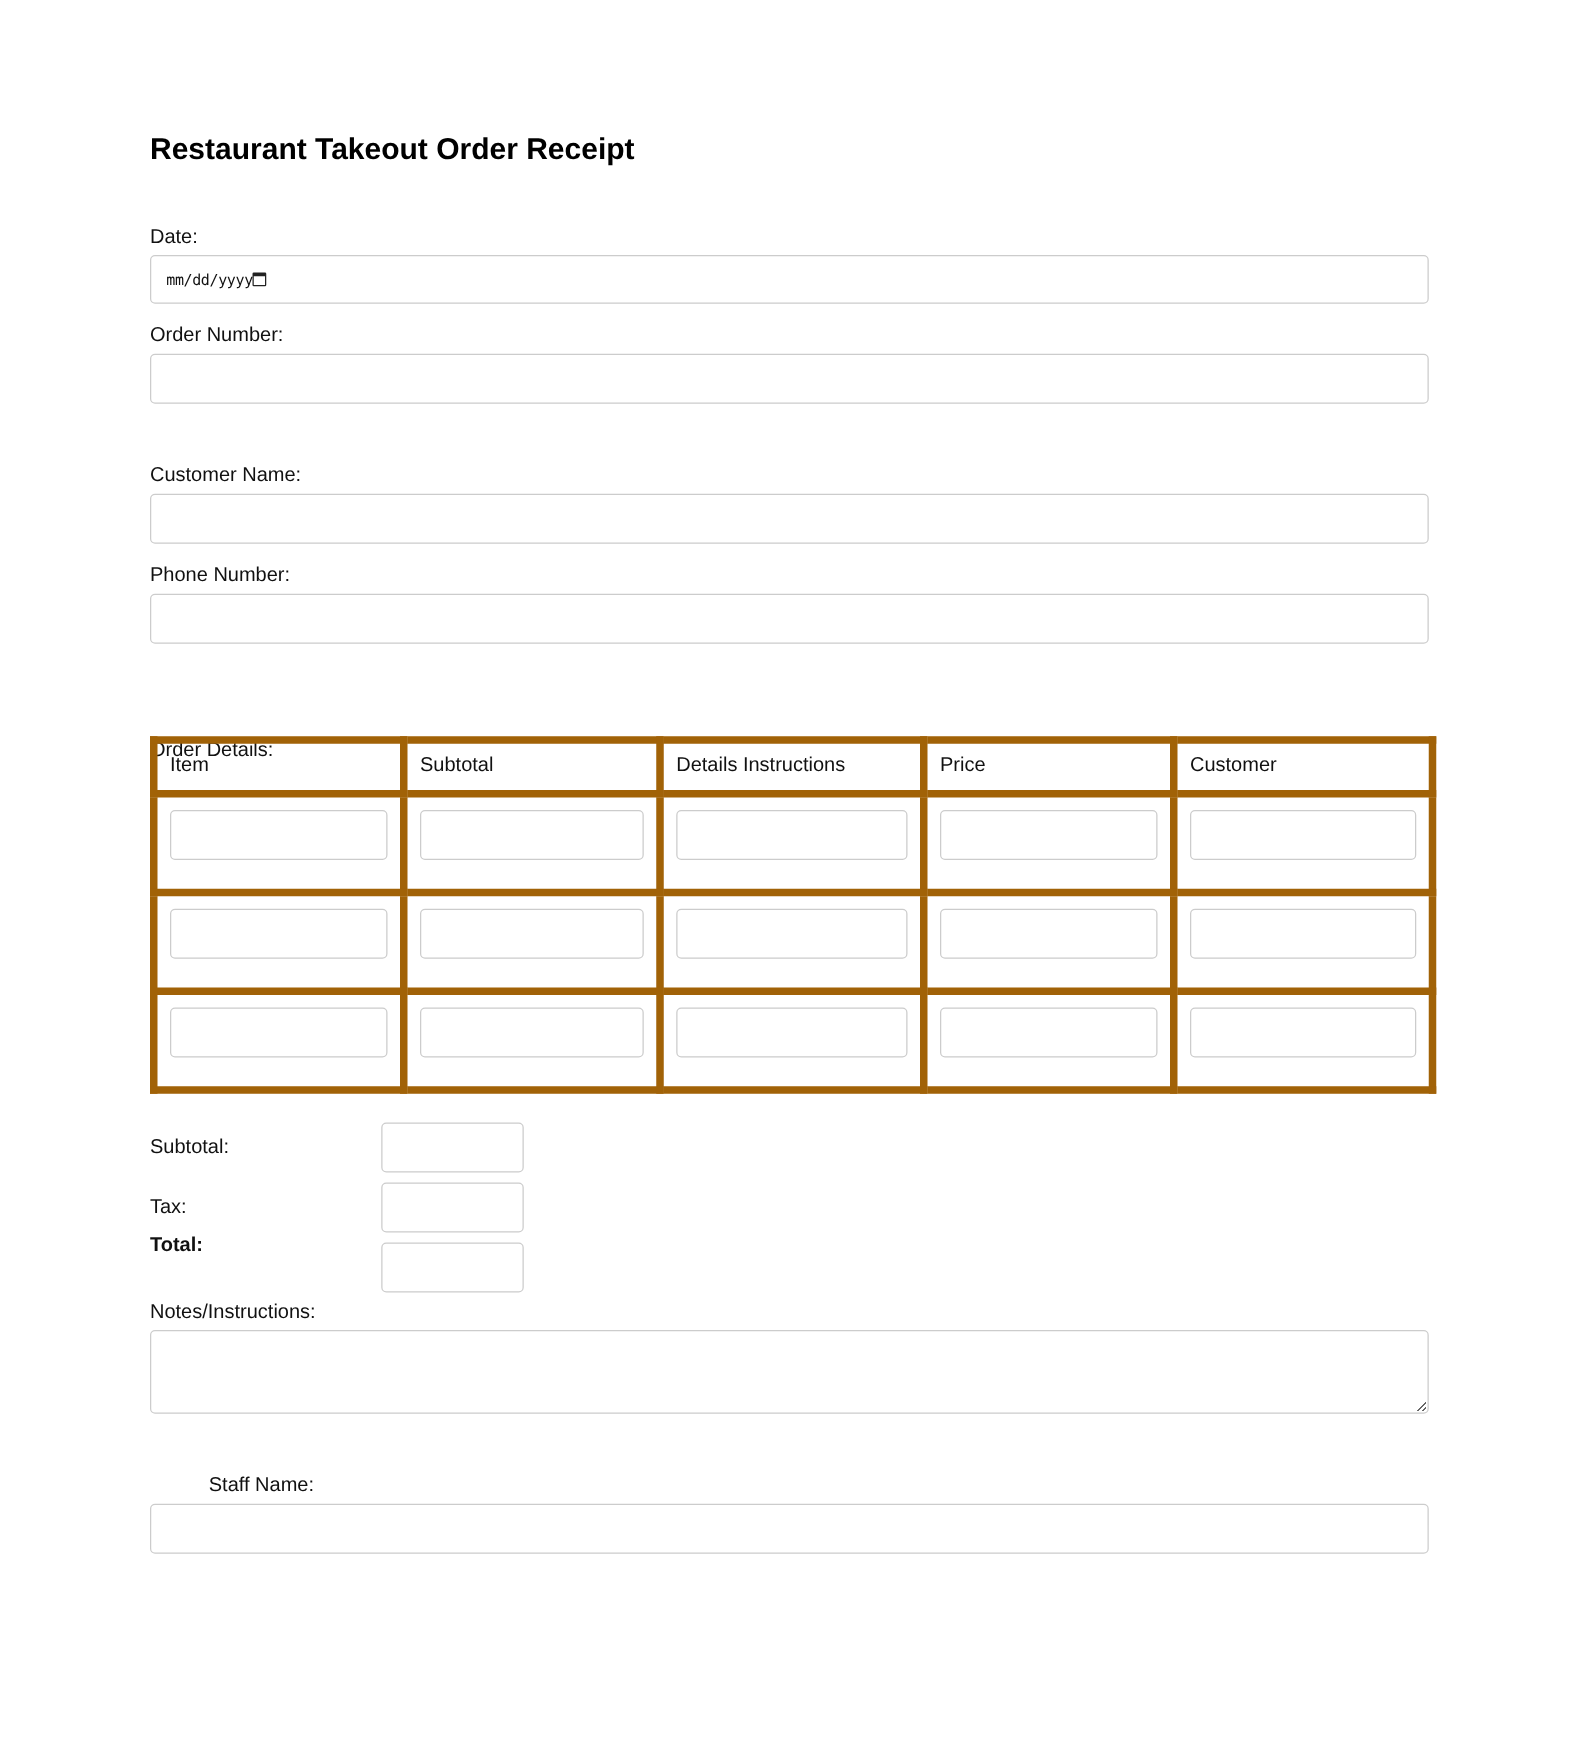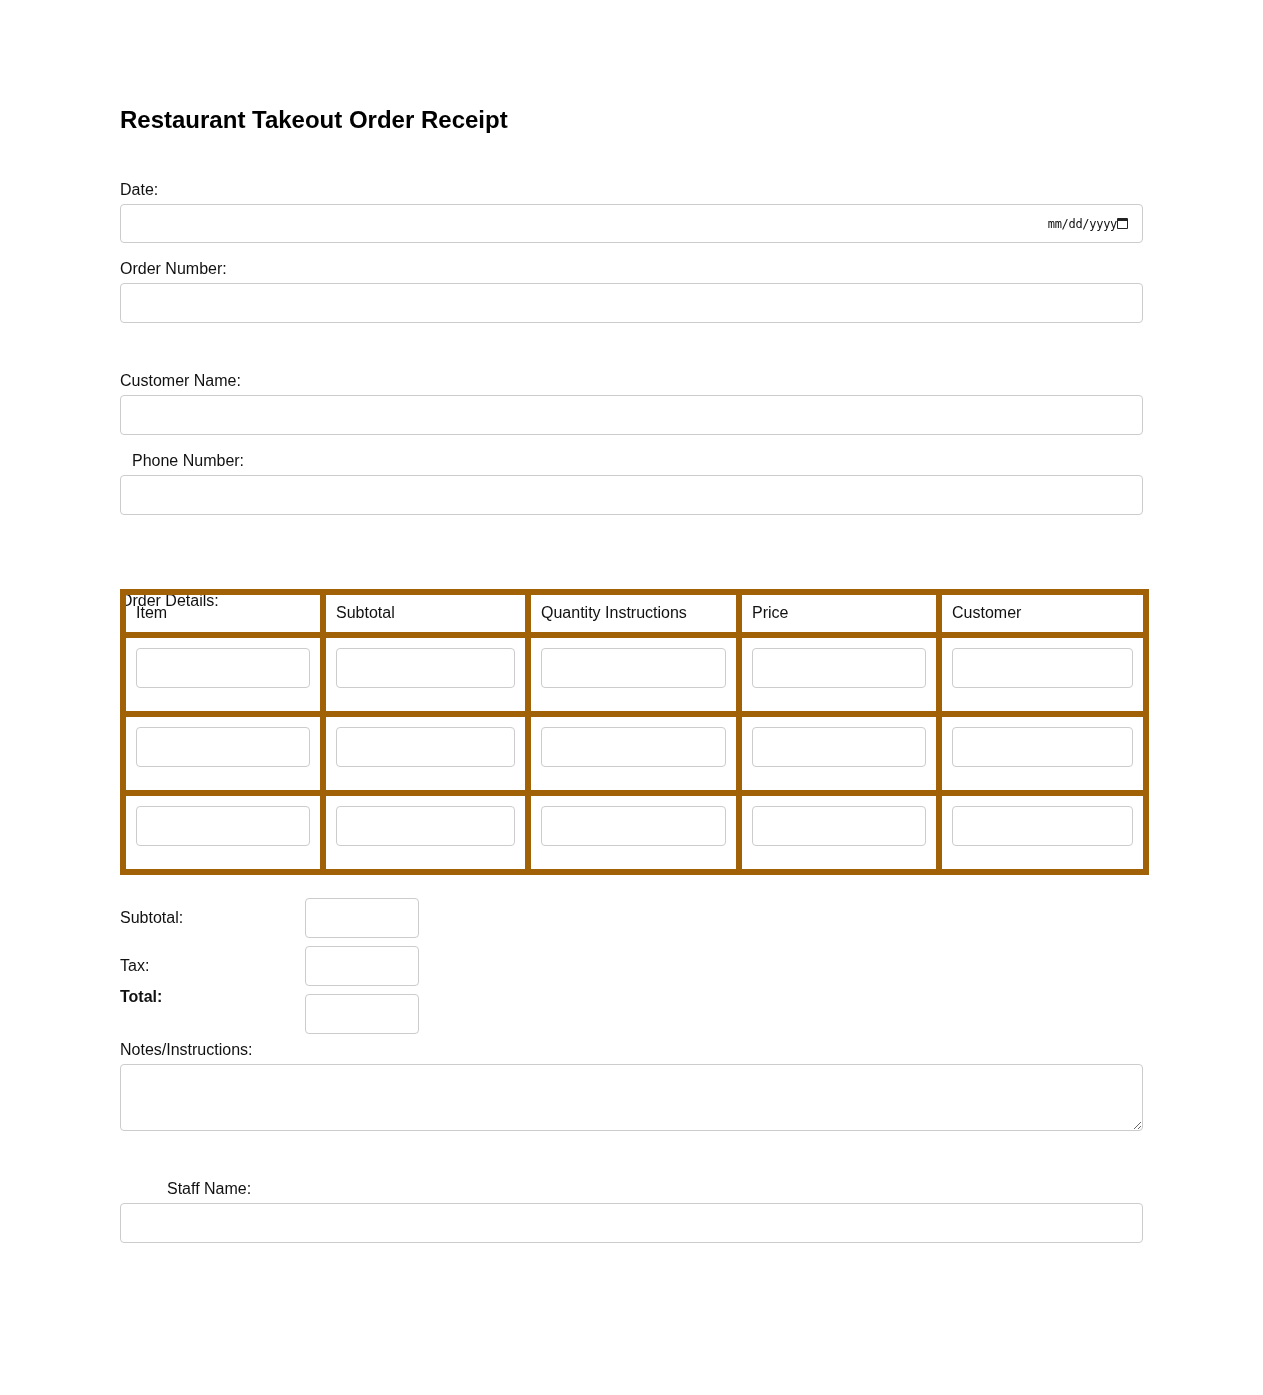--- a/index.html
+++ b/index.html
@@ -45,21 +45,21 @@
     border-radius: 4px;
     background: #fff;
     padding: 0 10px;
     font-family: "Liberation Sans", sans-serif;
     font-size: 14px;
     outline: none;
   }
   .date-field {
     display: flex;
     align-items: center;
-    justify-content: flex-end;
+    justify-content: flex-start;
     padding: 0 12px 0 12px;
     height: 39px;
   }
   .date-text {
     font-family: "DejaVu Sans Mono", "Liberation Mono", monospace;
     font-size: 12px;
     color: #111;
     letter-spacing: -0.3px;
   }
   .cal-icon {
@@ -146,37 +146,37 @@
     <span class="date-text">mm/dd/yyyy</span>
     <span class="cal-icon"></span>
   </div>
 
   <label class="label" style="top:260px;">Order Number:</label>
   <input class="field" style="top: 283px;" type="text" value="">
 
   <label class="label" style="top:372px;">Customer Name:</label>
   <input class="field" style="top: 395px;" type="text" value="">
 
-  <label class="label" style="top:452px;margin-left:12px;">Phone Number:</label>
+  <label class="label" style="top:452px;">Phone Number:</label>
   <input class="field" style="top: 475px;" type="tel" value="">
 
   <label class="label" style="top:564px;margin-top:28px;">Order Details:</label>
   <table class="order">
     <colgroup>
       <col style="width:200px">
       <col style="width:205px">
       <col style="width:211px">
       <col style="width:200px">
       <col style="width:207px">
     </colgroup>
     <thead>
       <tr>
         <th>Item</th>
         <th>Subtotal</th>
-        <th>Quantity Instructions</th>
+        <th>Details Instructions</th>
         <th>Price</th>
         <th>Customer</th>
       </tr>
     </thead>
     <tbody>
       <tr>
         <td>
             <input class="cell-input" type="text" value="" style="">
           </td>
         <td>

